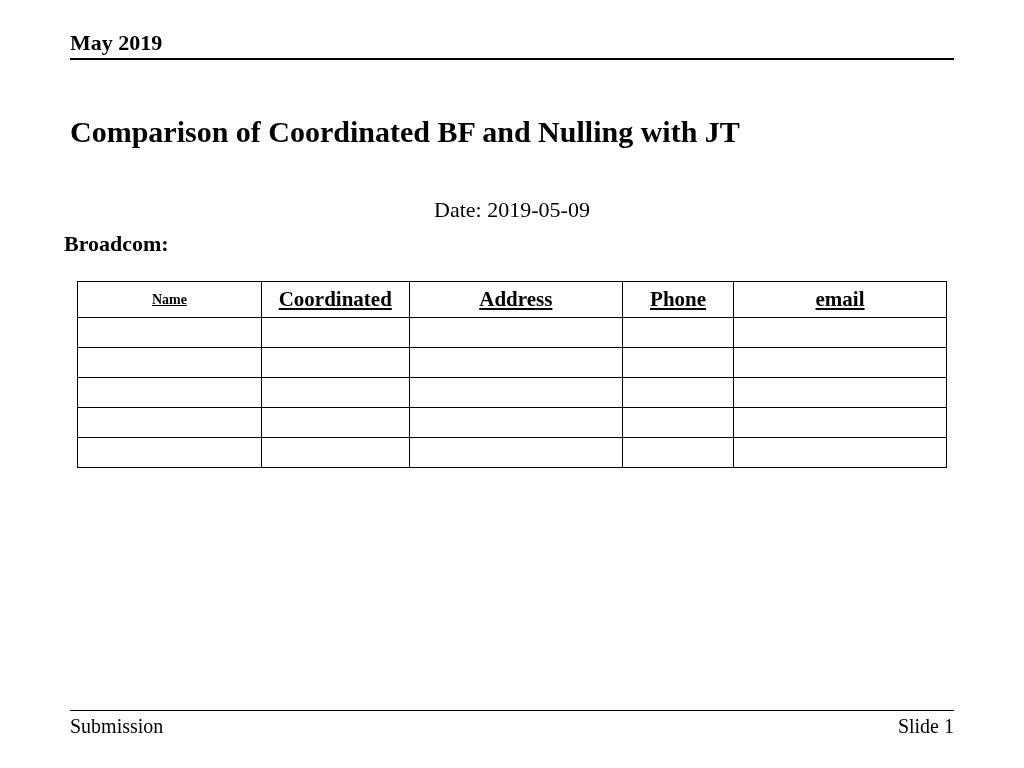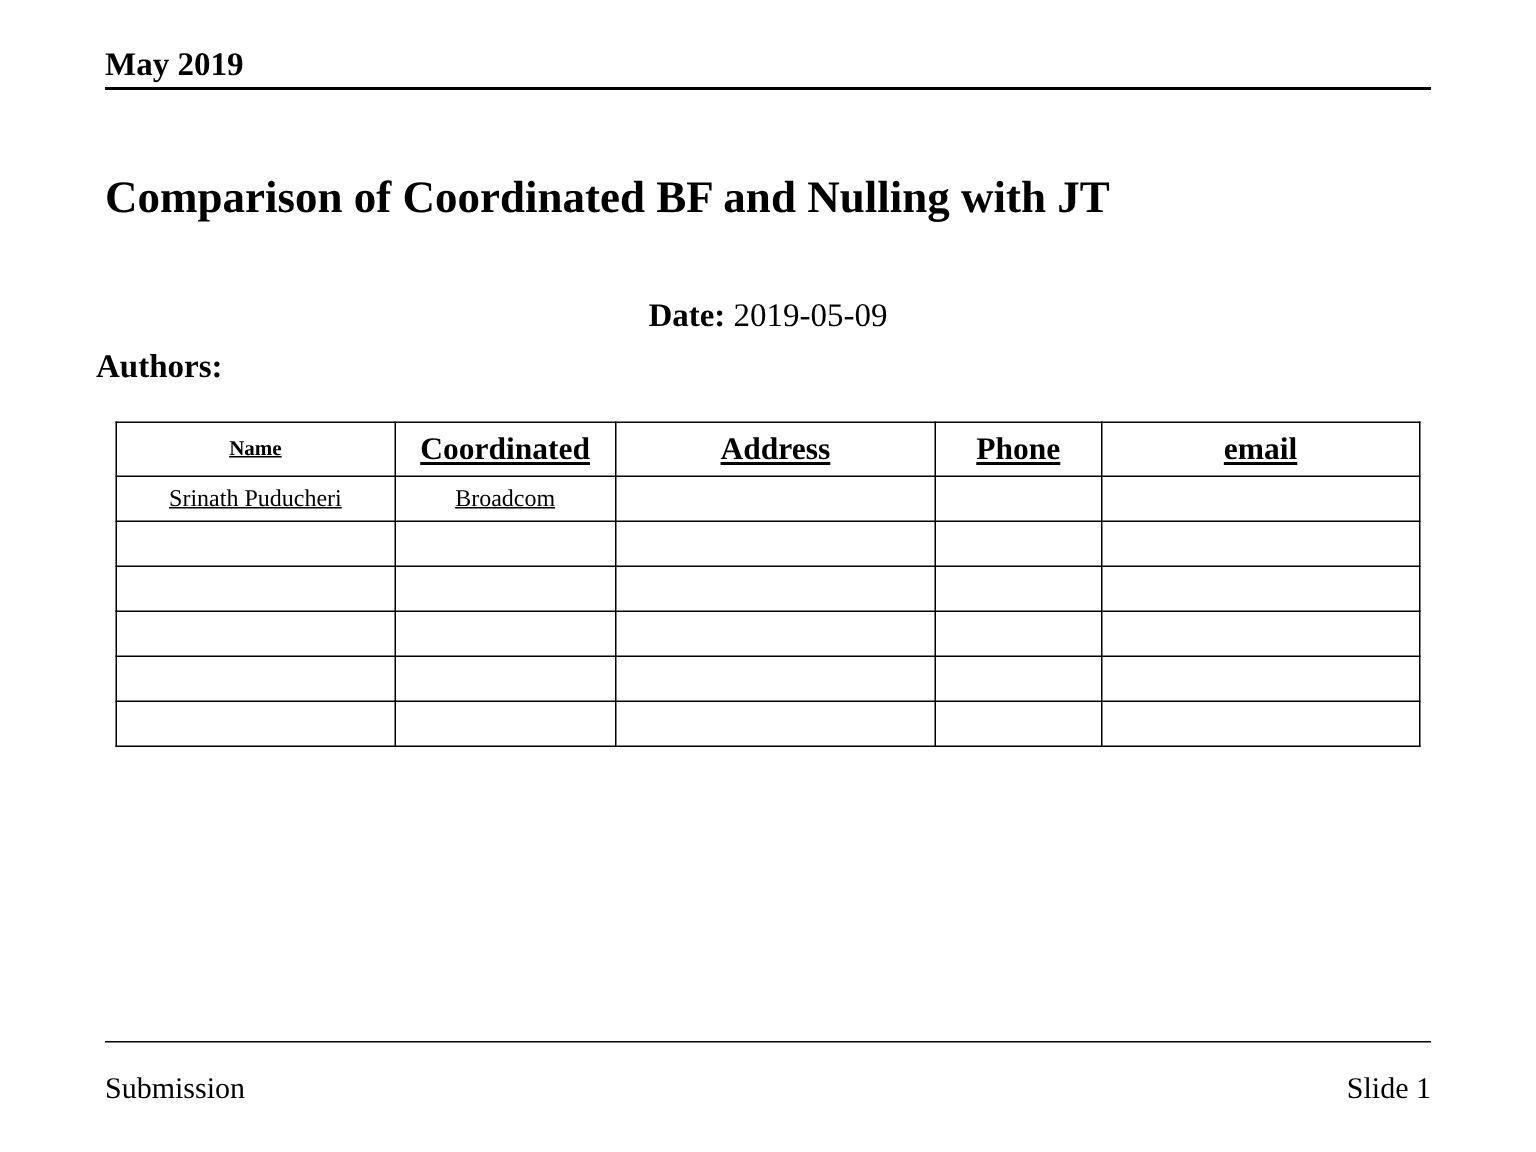--- a/index.html
+++ b/index.html
@@ -25,21 +25,21 @@
       text-align: left;
       font-size: 30px;
       font-weight: bold;
       margin-top: 55px;
     }
     .date-line {
       text-align: center;
       font-size: 22px;
       margin-top: 48px;
     }
-    .date-line .lbl { font-weight: bold; }
+    .date-line .lbl { font-weight: normal; }
     .authors-label {
       font-size: 22px;
       font-weight: bold;
       margin-top: 8px;
       margin-left: -6px;
     }
     .authors-table {
       border-collapse: collapse;
       margin: 24px auto 0 auto;
       width: 870px;
@@ -64,60 +64,53 @@
     .col-aff  { width: 150px; }
     .col-addr { width: 224px; }
     .col-phone{ width: 115px; }
     .col-email{ width: 225px; }
     .footer-bar {
       position: absolute;
       left: 70px;
       right: 70px;
       bottom: 30px;
       border-top: 1.5px solid #000;
-      padding-top: 20px;
+      padding-top: 4px;
       display: flex;
       justify-content: space-between;
       font-size: 20px;
     }
   </style>
 </head>
 <body>
 
 <div class="header-bar">
   <span>May 2019</span>
 </div>
 
 <div class="title">Comparison of Coordinated BF and Nulling with JT</div>
 
 <div class="date-line">
   <span class="lbl">Date:</span>
   <span>2019-05-09</span>
 </div>
 
-<div class="authors-label">Authors:</div>
+<div class="authors-label">Broadcom:</div>
 
 <table class="authors-table">
   <thead>
     <tr>
       <th class="name-col col-name">Name</th>
       <th class="col-aff">Coordinated</th>
       <th class="col-addr">Address</th>
       <th class="col-phone">Phone</th>
       <th class="col-email">email</th>
     </tr>
   </thead>
   <tbody id="authors-body">
-      <tr>
-        <td>Srinath Puducheri</td>
-        <td>Broadcom</td>
-        <td></td>
-        <td></td>
-        <td></td>
-      </tr>
       <tr>
         <td></td>
         <td></td>
         <td></td>
         <td></td>
         <td></td>
       </tr>
       <tr>
         <td></td>
         <td></td>

